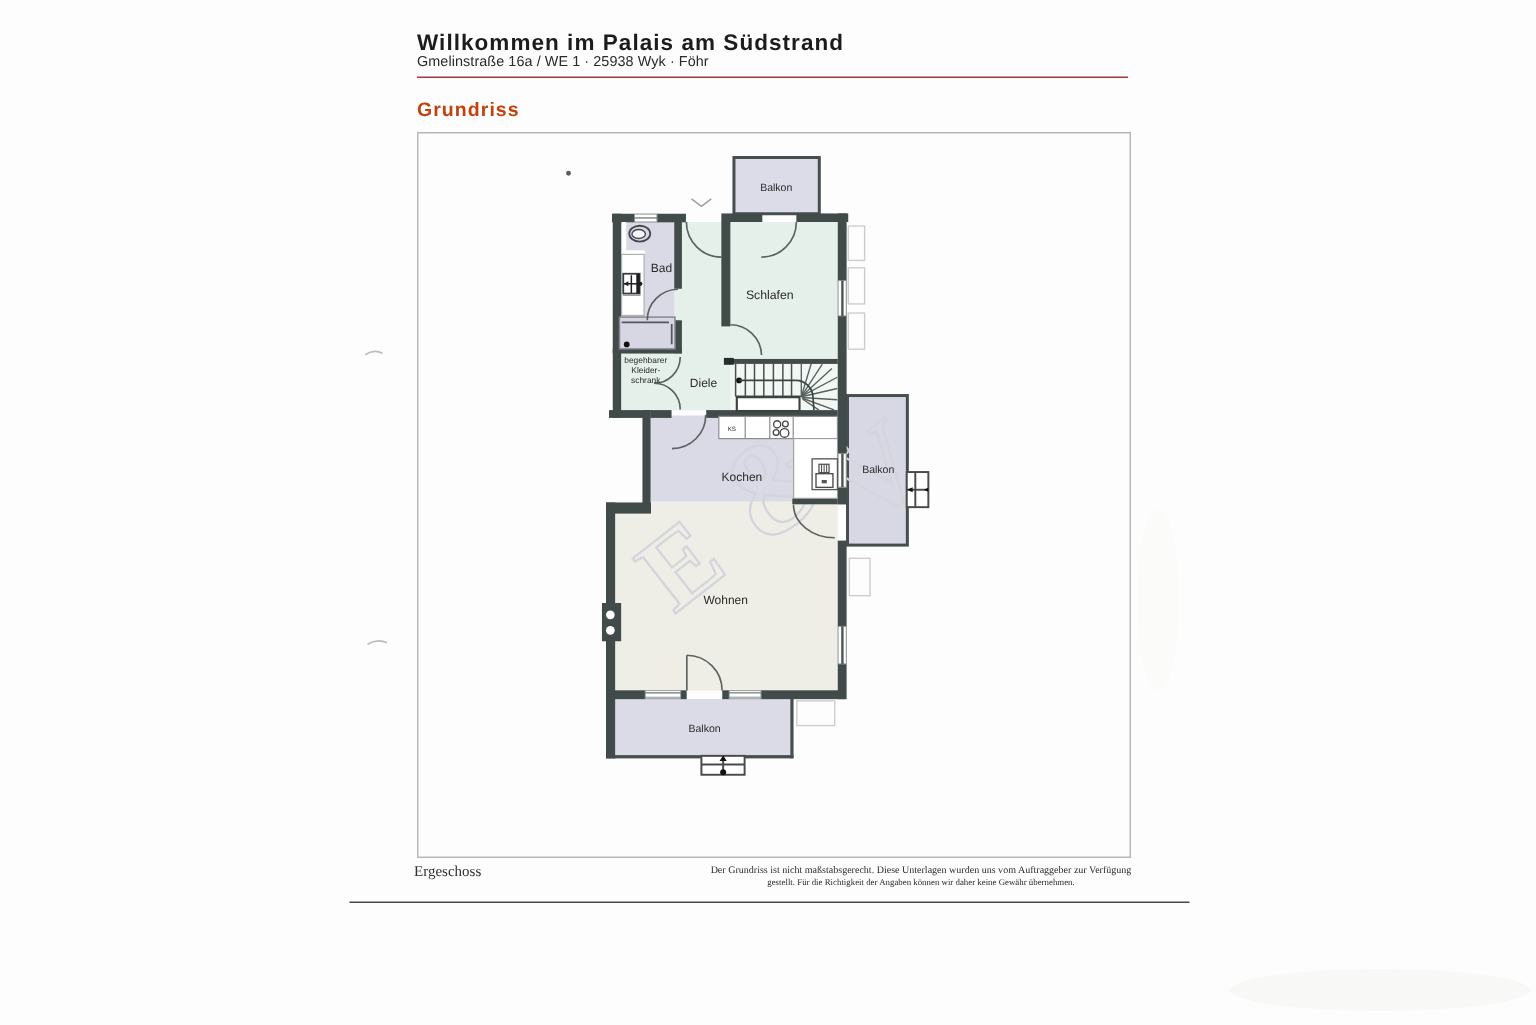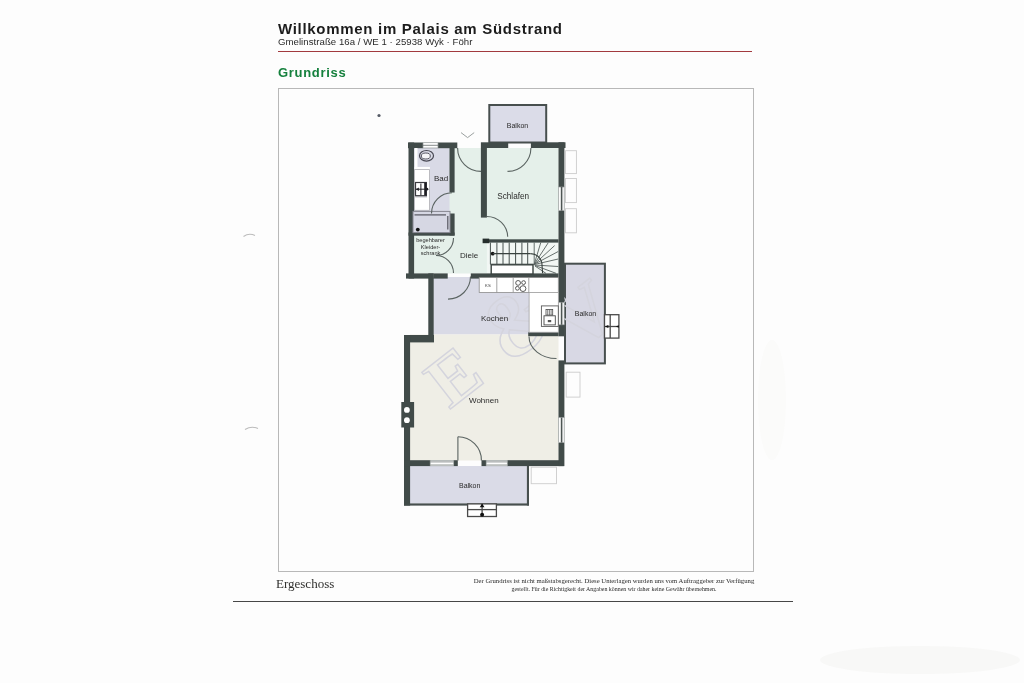--- a/index.html
+++ b/index.html
@@ -9,25 +9,25 @@
 </style>
 </head>
 <body>
 
 <div class="abs" style="left:278px;top:20px;font-size:15px;font-weight:bold;letter-spacing:0.7px;color:#1c1c1c;text-align:center;">Willkommen im Palais am Südstrand</div>
 
 <div class="abs" style="left:278px;top:36.2px;font-size:9.6px;font-weight:normal;letter-spacing:0.05px;color:#2a2a2a;">Gmelinstraße 16a / WE 1 · 25938 Wyk · Föhr</div>
 
 <div class="abs" style="left:278px;top:50.6px;width:474px;height:1.6px;background:#a23a3e;"></div>
 
-<div class="abs" style="left:278px;top:64.5px;font-size:13px;font-weight:bold;letter-spacing:0.7px;color:#15803d;">Grundriss</div>
+<div class="abs" style="left:278px;top:64.5px;font-size:13px;font-weight:bold;letter-spacing:0.7px;color:#c2410c;">Grundriss</div>
 
 <div class="abs" style="left:277.5px;top:87.5px;width:474px;height:482.5px;border:1px solid #b8b8b8;"></div>
 
-<div class="abs" style="left:276px;top:575.5px;font-size:13px;font-family:'Liberation Serif',serif;color:#30302e;">Ergeschoss</div>
+<div class="abs" style="left:276px;top:575.5px;font-size:10px;font-family:'Liberation Serif',serif;color:#30302e;">Ergeschoss</div>
 
 <div class="abs" style="left:460px;top:576.8px;width:308px;text-align:center;font-family:'Liberation Serif',serif;color:#2c2c2c;font-size:6.7px;line-height:7px;">Der Grundriss ist nicht maßstabsgerecht. Diese Unterlagen wurden uns vom Auftraggeber zur Verfügung</div>
 <div class="abs" style="left:460px;top:586.2px;width:308px;text-align:center;font-family:'Liberation Serif',serif;color:#2c2c2c;font-size:5.9px;line-height:6.2px;">gestellt. Für die Richtigkeit der Angaben können wir daher keine Gewähr übernehmen.</div>
 
 <div class="abs" style="left:233px;top:600.6px;width:560px;height:1.2px;background:#474747;"></div>
 
 <svg class="abs" style="left:0;top:0;" width="1024" height="683" viewBox="0 0 1024 683">
 
 <ellipse cx="920" cy="660" rx="100" ry="14" fill="#f8f8f7"></ellipse>
 

